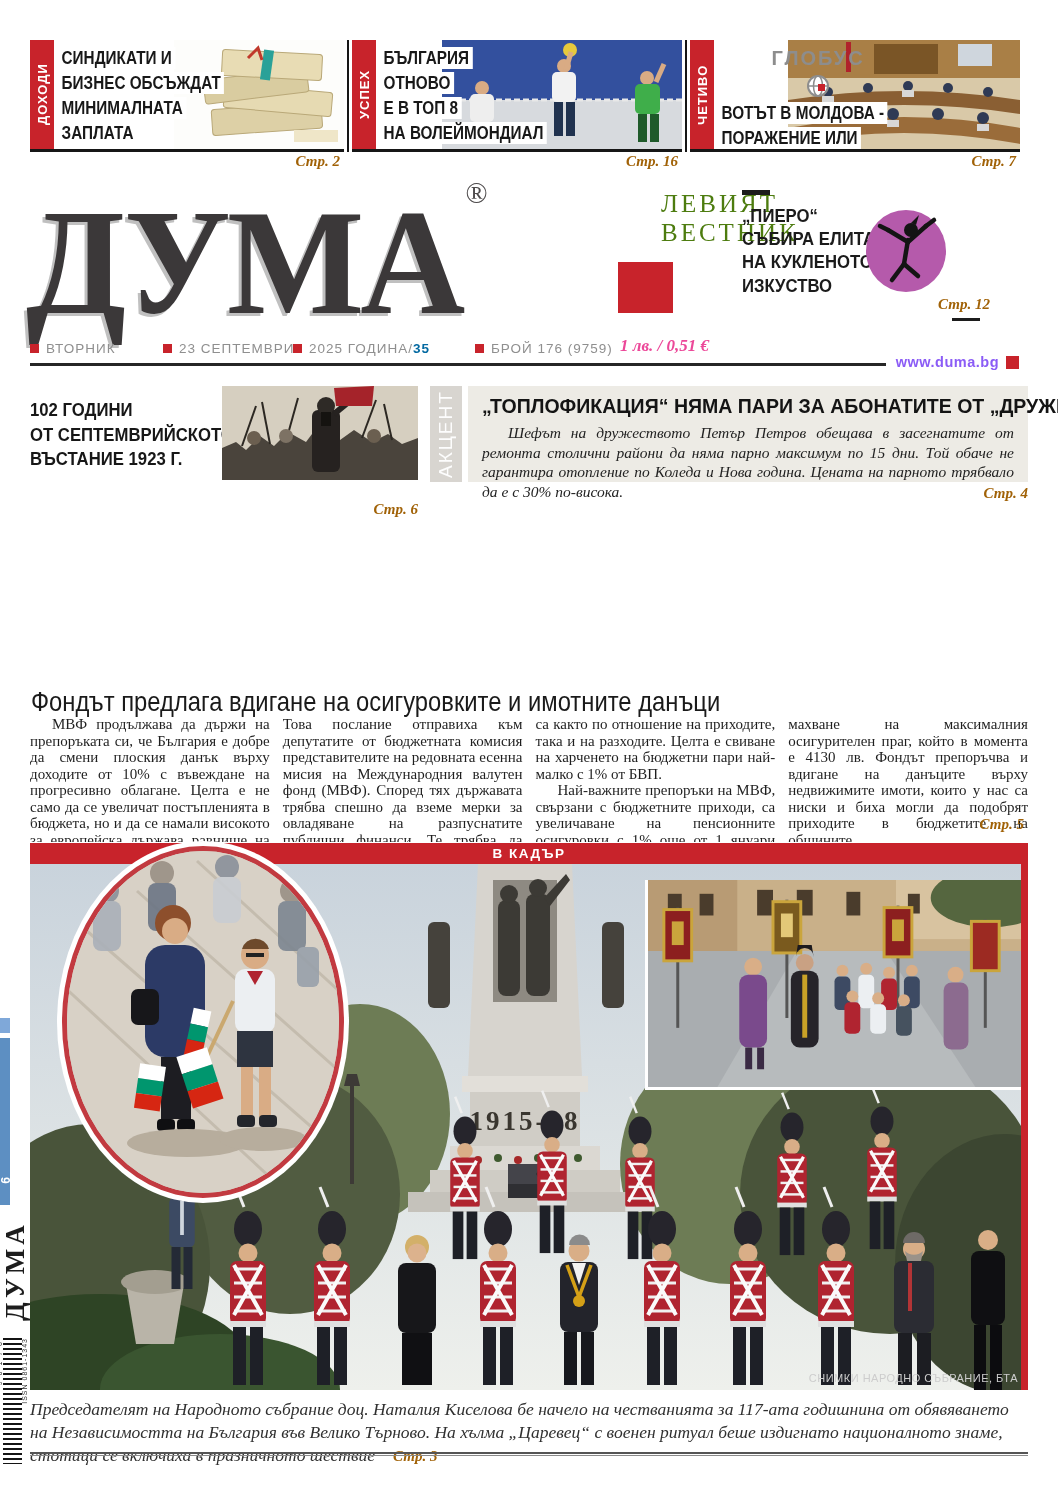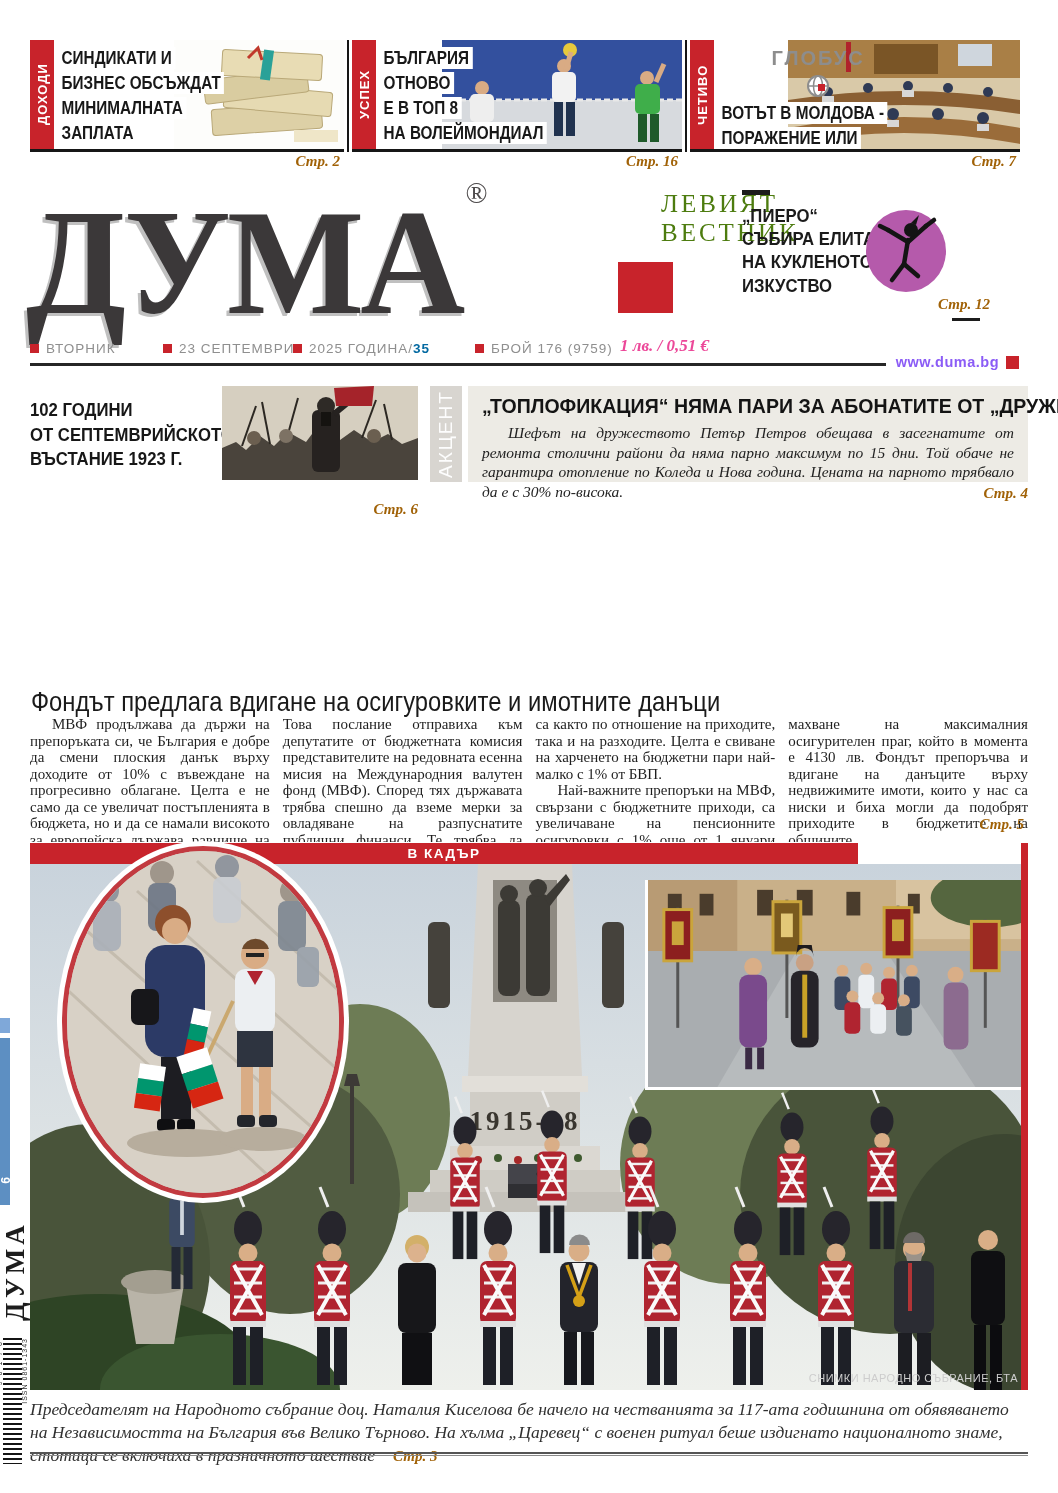--- a/index.html
+++ b/index.html
@@ -78,21 +78,21 @@
     letter-spacing:-3px;color:#2c292b;transform:scaleX(0.76);transform-origin:0 0;white-space:nowrap;}
   .subhead{position:absolute;left:31px;top:686px;font-family:"Liberation Sans",sans-serif;
     font-size:28px;color:#1a1a1a;transform:scaleX(0.85);transform-origin:0 0;white-space:nowrap;}
   .columns{position:absolute;left:30px;top:716px;width:998px;height:126px;display:flex;gap:13px;overflow:hidden;}
   .bodycol{flex:1;font-size:15px;line-height:1.1;text-align:justify;color:#1f1f1f;}
   .bodycol p{margin:0;}
   .bodycol p.indent{text-indent:22px;}
   .lead-page{position:absolute;right:34px;top:816px;}
 
   
-  .band{position:absolute;left:30px;top:843px;width:828px;height:21px;background:#c8232b;color:#fff;
+  .band{position:absolute;left:30px;top:843px;width:998px;height:21px;background:#c8232b;color:#fff;
     font-family:"Liberation Sans",sans-serif;font-weight:700;font-size:13.5px;letter-spacing:1.5px;
     display:flex;align-items:center;justify-content:center;z-index:1;}
   .photo{position:absolute;left:30px;top:864px;width:998px;height:526px;overflow:hidden;z-index:1;}
   .photo-edge{position:absolute;left:1021px;top:843px;width:7px;height:547px;background:#c8232b;z-index:4;}
   .inset-right{position:absolute;left:645px;top:880px;width:376px;height:210px;z-index:2;
     border-left:3px solid #fff;border-bottom:3px solid #fff;box-sizing:border-box;overflow:hidden;}
   .inset-circle{position:absolute;left:62px;top:846px;width:272px;height:342px;border-radius:50%;
     border:5px solid #c23a40;box-shadow:0 0 0 5px #ffffff;overflow:hidden;z-index:3;background:#d8d1c6;}
   .credit{position:absolute;left:36px;top:1372px;width:982px;text-align:right;z-index:3;
     font-family:"Liberation Sans",sans-serif;font-size:11px;letter-spacing:0.5px;color:#cdcdcd;}

